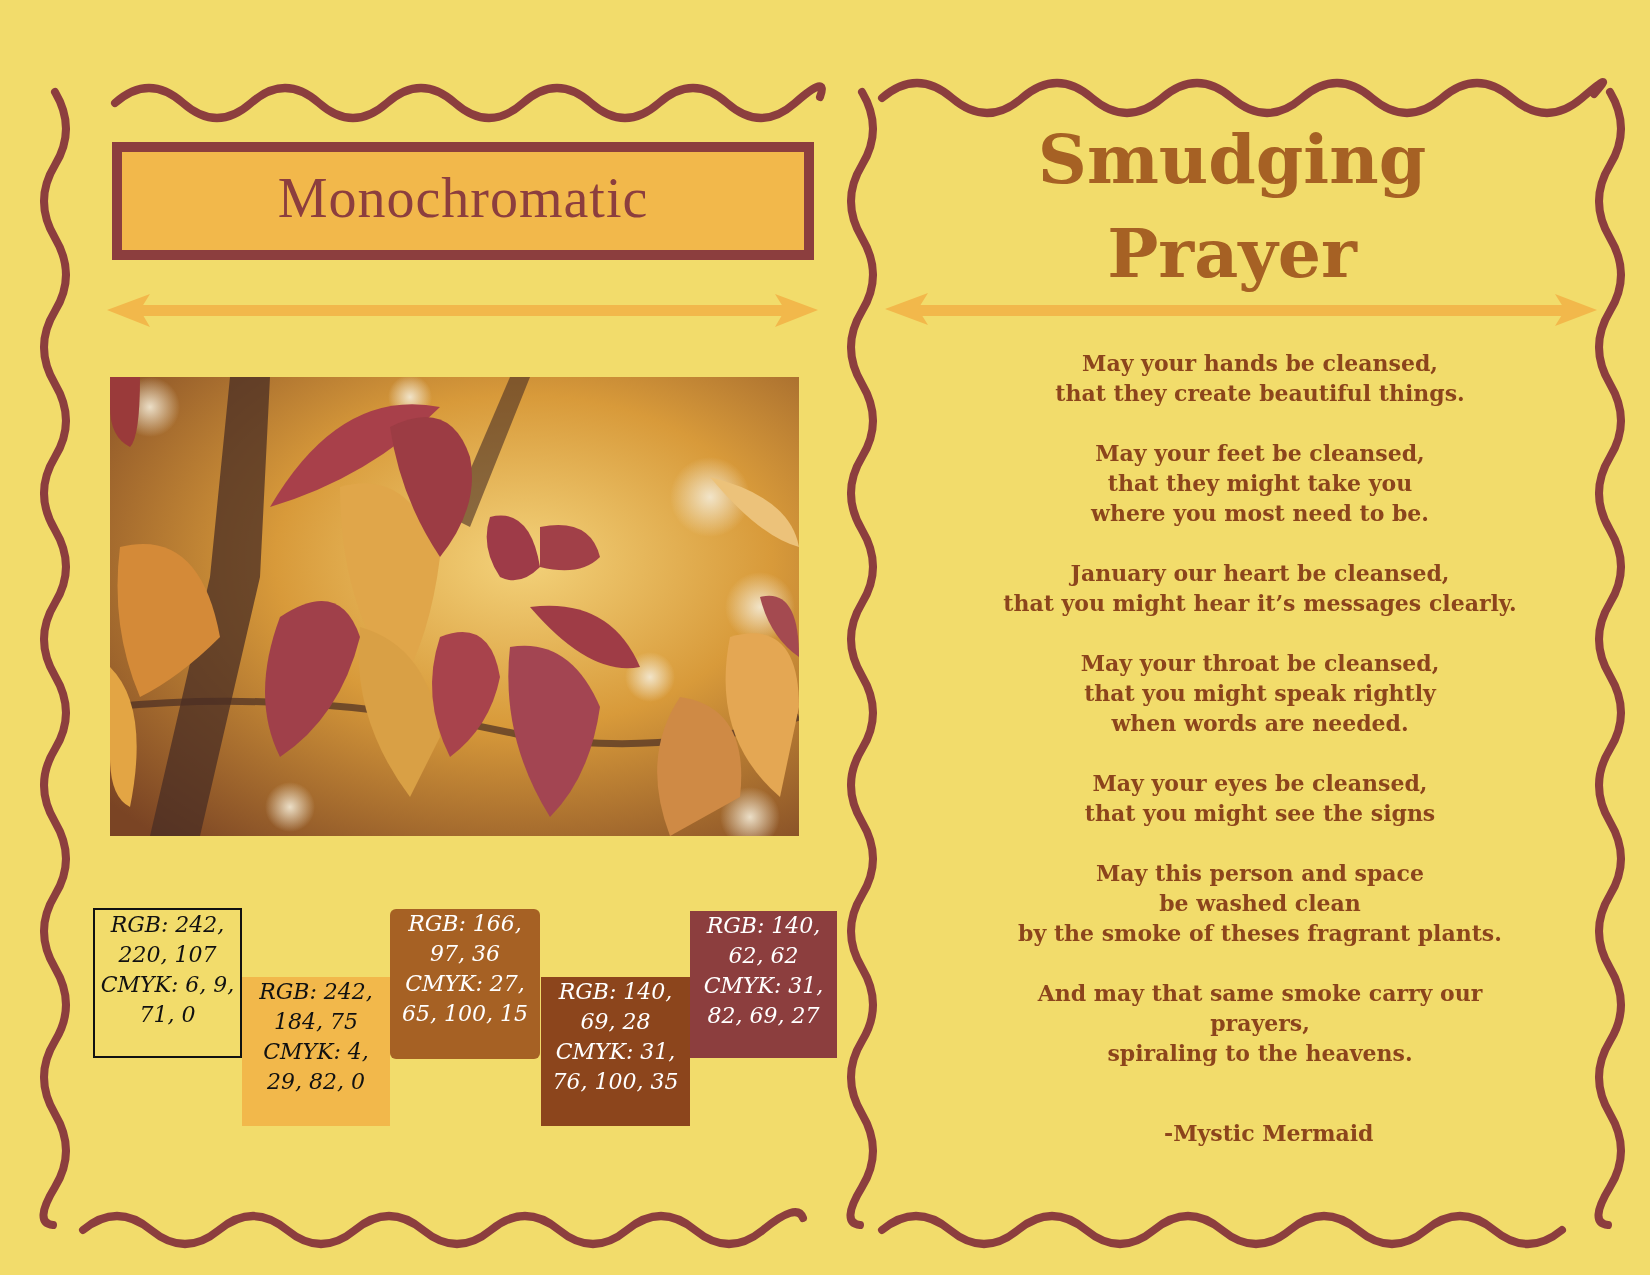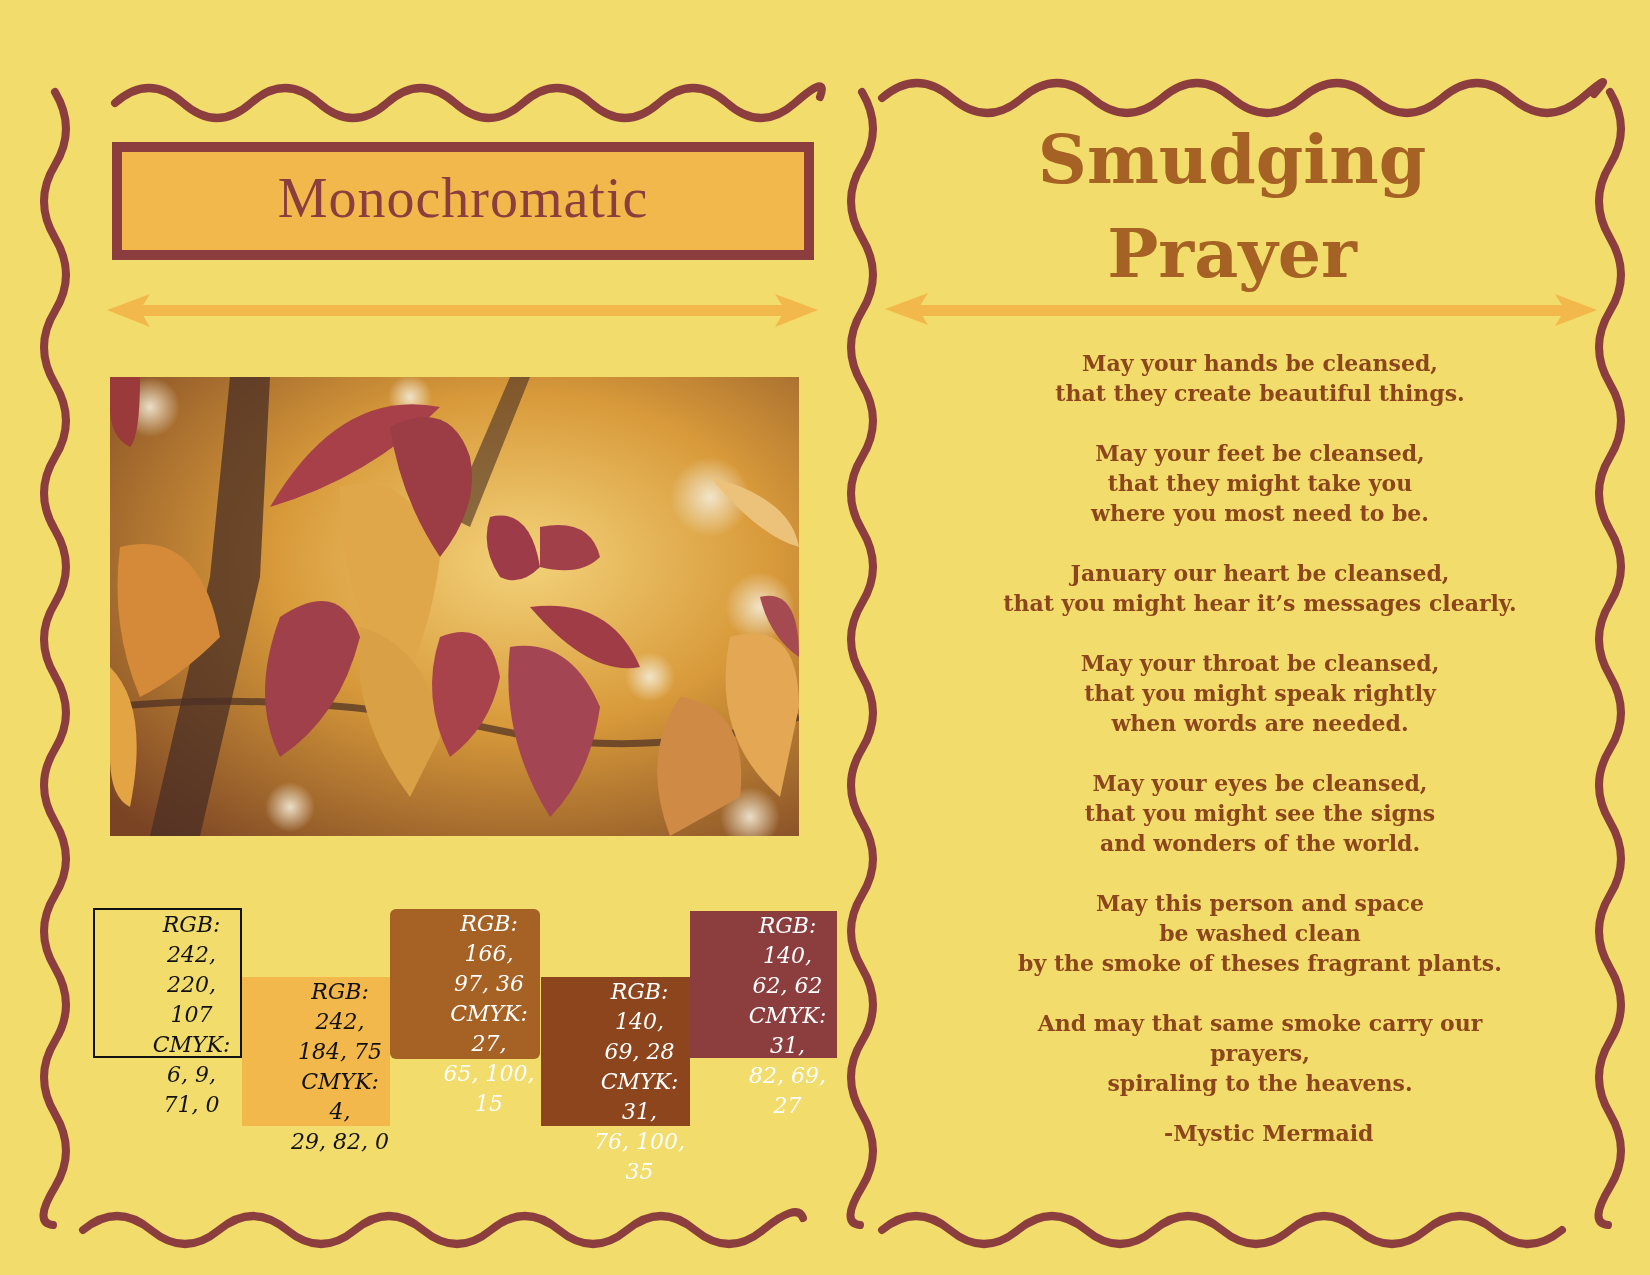--- a/index.html
+++ b/index.html
@@ -4,21 +4,21 @@
 <style>
   html, body { margin:0; padding:0; }
   body { width:1650px; height:1275px; background:#f2dc6b; position:relative; overflow:hidden; font-family:"DejaVu Serif", serif; }
   .abs { position:absolute; }
   svg.waves { position:absolute; left:0; top:0; width:1650px; height:1275px; pointer-events:none; }
   .title-box { left:112px; top:142px; width:702px; height:118px; background:#8c3e3e; box-sizing:border-box; padding:8px; }
   .title-inner { width:100%; height:100%; background:#f2b84b; box-sizing:border-box; border:2px solid #8c3e3e; outline:4px solid #f2b84b; outline-offset:-8px; display:flex; align-items:center; justify-content:center; }
   .title-text { font-family:"Liberation Serif", serif; font-size:56px; color:#8c3e3e; letter-spacing:1px; line-height:1; margin-top:-6px; }
   .photo { left:110px; top:377px; width:689px; height:459px; overflow:hidden; background:#b06a2a; }
   .swatch { box-sizing:border-box; font-family:"DejaVu Serif", serif; font-style:italic; font-size:22px; line-height:30px; text-align:center; padding-top:0; }
-  .swatch span { display:block;margin-left:48px; }
+  .swatch span { display:block; }
   .headline { left:852px; top:112px; width:760px; text-align:center; font-family:"DejaVu Serif", serif; font-weight:bold; font-size:68px; line-height:94px; color:#a66124; }
   .poem { left:900px; top:340px; width:720px; text-align:center; font-family:"DejaVu Serif", serif; font-weight:bold; font-size:22px; line-height:30px; color:#8c451c;margin-top:8px; }
   .stanza { margin-bottom:30px; }
   .stanza span { display:block; white-space:nowrap; }
   .signature { left:1164px; top:1120px; font-family:"DejaVu Serif", serif; font-weight:bold; font-size:22px; color:#8c451c; white-space:nowrap; }
 </style>
 </head>
 <body>
 
 <svg class="waves" viewBox="0 0 1650 1275">
@@ -159,21 +159,20 @@
     <span>that you might hear it’s messages clearly.</span>
   </div>
   <div class="stanza">
     <span>May your throat be cleansed,</span>
     <span>that you might speak rightly</span>
     <span>when words are needed.</span>
   </div>
   <div class="stanza">
     <span>May your eyes be cleansed,</span>
     <span>that you might see the signs</span>
-    <span>and wonders of the world.</span>
   </div>
   <div class="stanza">
     <span>May this person and space</span>
     <span>be washed clean</span>
     <span>by the smoke of theses fragrant plants.</span>
   </div>
   <div class="stanza">
     <span>And may that same smoke carry our</span>
     <span>prayers,</span>
     <span>spiraling to the heavens.</span>

